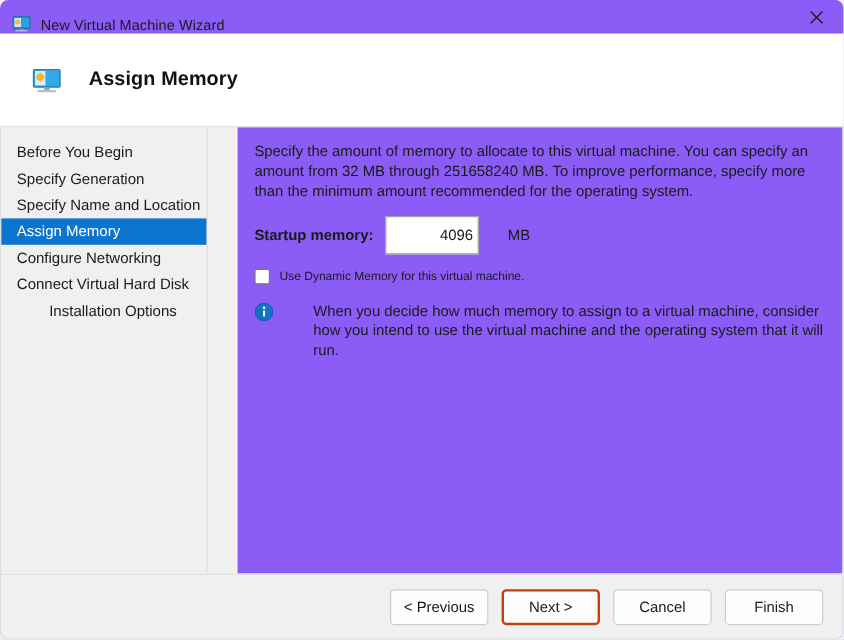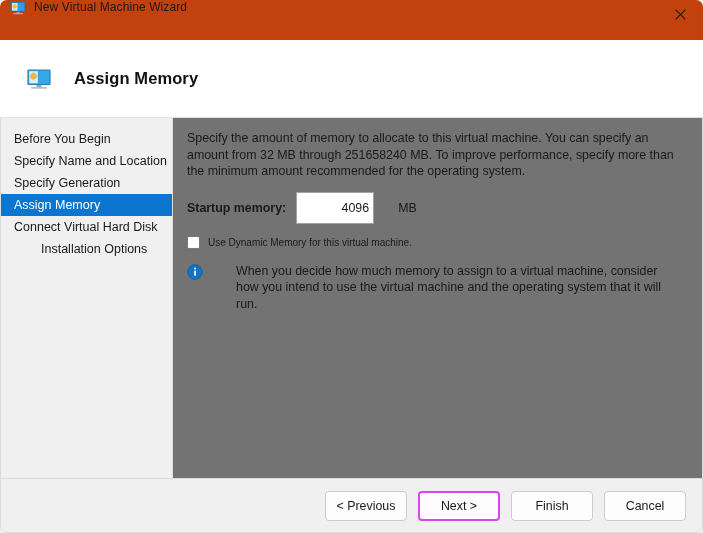--- a/index.html
+++ b/index.html
@@ -15,25 +15,25 @@
     position: relative;
     width: 703px;
     height: 533px;
     background: #f0f0f0;
     display: flex;
     flex-direction: column;
   }
 
   
   #titlebar {
-    height: 40px;
+    height: 28px;
     min-height: 28px;
-    background: #c2410c;
-    display: flex;
-    align-items: flex-start;
+    background: #8b5cf6;
+    display: flex;
+    align-items: flex-end;
     position: relative;
     border-top-left-radius: 7px;
     border-top-right-radius: 7px;
   }
   #titlebar .tb-icon {
     margin-left: 10px;
     margin-right: 8px;
     width: 16px; height: 16px;
     display: block;
   }
@@ -75,20 +75,21 @@
 
   
   #body {
     flex: 1;
     display: flex;
     background: #f0f0f0;
     border-left: 1px solid #dcdcdc;
     border-right: 1px solid #dcdcdc;
     overflow: hidden;
     position: relative;
+    gap: 25px;
   }
 
   #sidebar {
     width: 172px;
     min-width: 172px;
     padding-top: 10px;
     background: #f0f0f0;
     border-right: 1px solid #dcdcdc;
   }
   .nav-item {
@@ -102,21 +103,21 @@
   }
   .nav-item.indent { padding-left: 40px; }
   .nav-item.selected {
     background: #0c75d0;
     color: #ffffff;
   }
 
   #content {
     flex: 1;
     padding: 12px 14px 0 14px;
-    background: #737373;
+    background: #8b5cf6;
     overflow: hidden;
   }
   .intro {
     font-size: 12.4px;
     color: #1a1a1a;
     line-height: 16.5px;
     max-width: 492px;
     margin: 0 0 12px 0;
   }
 
@@ -203,21 +204,21 @@
     border-radius: 4px;
     background: #fdfdfd;
     font-family: "Liberation Sans", sans-serif;
     font-size: 12.4px;
     color: #1a1a1a;
     cursor: default;
     padding: 0;
     line-height: 28px;
   }
   .btn.focused {
-    border: 2px solid #d946ef;
+    border: 2px solid #c2410c;
     line-height: 26px;
   }
 </style>
 </head>
 <body>
 
 <div id="window">
 
   <div id="titlebar">
     <span class="tb-icon">
@@ -249,23 +250,24 @@
         <rect x="5" y="21" width="16" height="1.8" rx="0.8" fill="#b3c2cf"></rect>
       </svg>
     </span>
     <span class="hdr-title">Assign Memory</span>
   </div>
 
   <div id="body">
 
     <div id="sidebar">
       <div class="nav-item">Before You Begin</div>
+      <div class="nav-item">Specify Generation</div>
       <div class="nav-item">Specify Name and Location</div>
-      <div class="nav-item">Specify Generation</div>
       <div class="nav-item selected">Assign Memory</div>
+      <div class="nav-item">Configure Networking</div>
       <div class="nav-item">Connect Virtual Hard Disk</div>
       <div class="nav-item indent">Installation Options</div>
     </div>
 
     <div id="content">
 
       <p class="intro">Specify the amount of memory to allocate to this virtual machine. You can specify an amount from 32 MB through 251658240 MB. To improve performance, specify more than the minimum amount recommended for the operating system.</p>
 
       <div class="mem-row">
         <span class="mem-label">Startup memory:</span>
@@ -288,17 +290,17 @@
         </span>
         <span class="note-text">When you decide how much memory to assign to a virtual machine, consider how you intend to use the virtual machine and the operating system that it will run.</span>
       </div>
 
     </div>
   </div>
 
   <div id="footer">
     <button class="btn">&lt; Previous</button>
     <button class="btn focused">Next &gt;</button>
+    <button class="btn">Cancel</button>
     <button class="btn">Finish</button>
-    <button class="btn">Cancel</button>
   </div>
 
 </div>
 
 </body></html>

